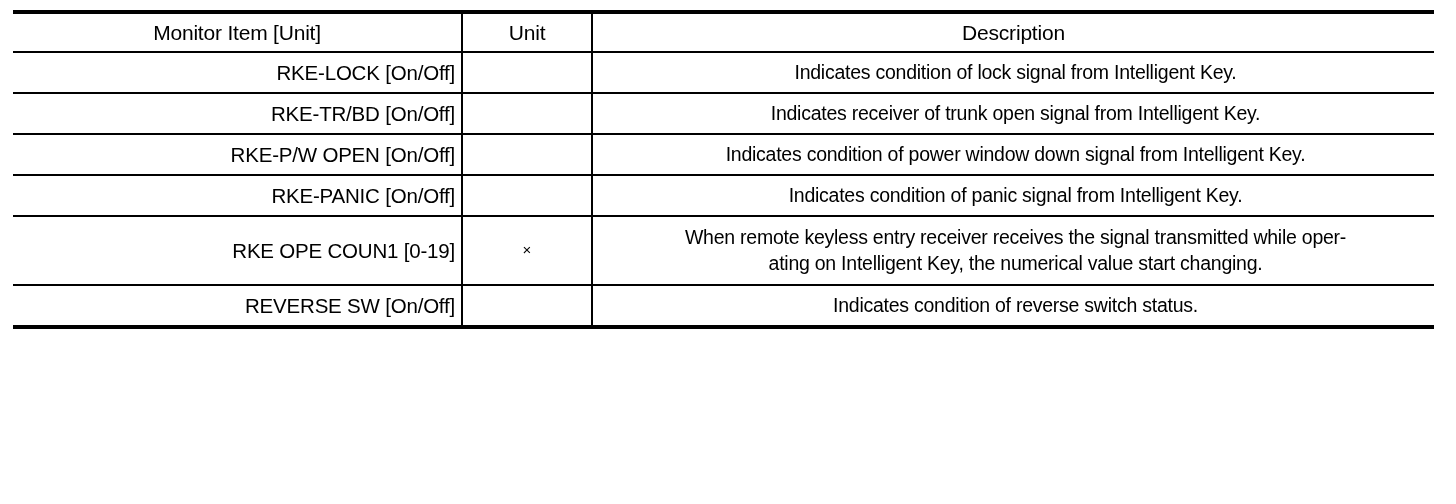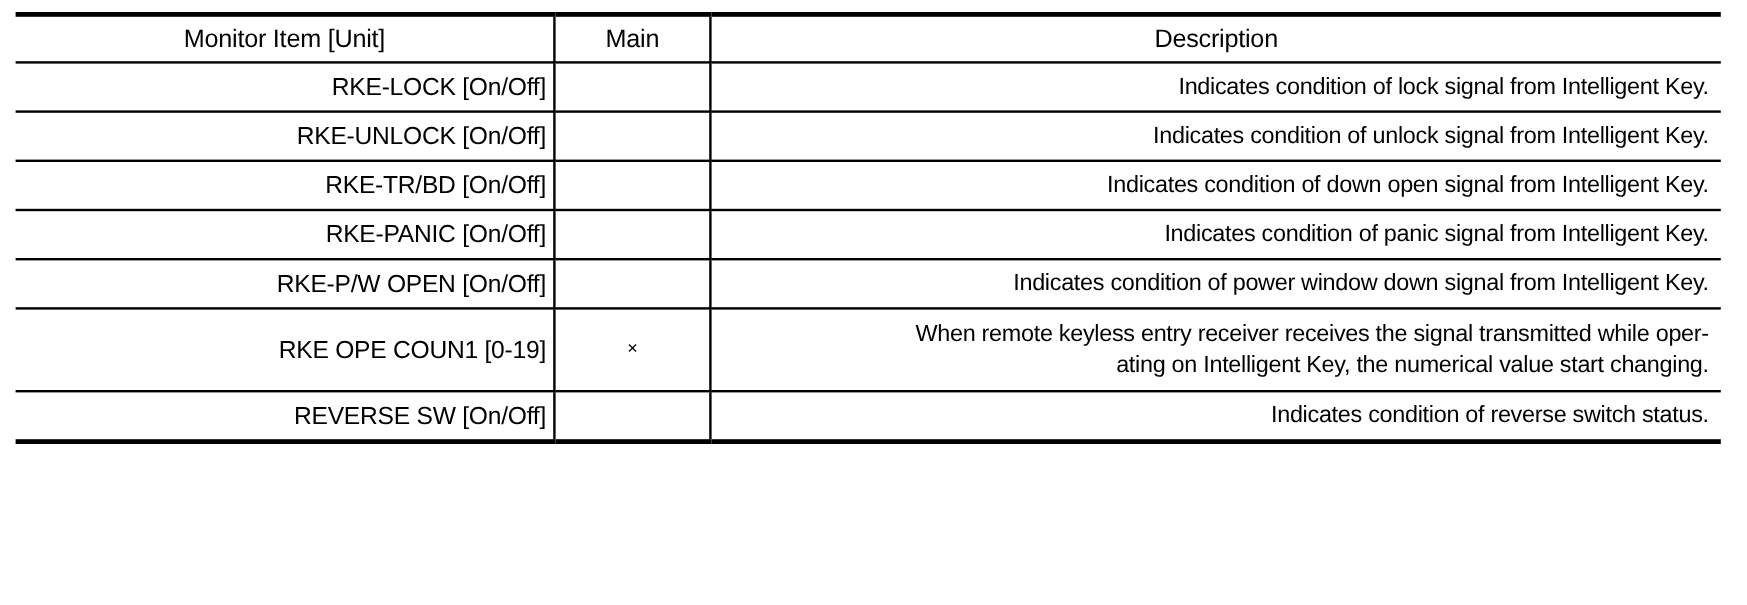--- a/index.html
+++ b/index.html
@@ -81,21 +81,21 @@
   td.cell-main {
     font-size: 15px;
     text-align: center;
     padding: 0;
     vertical-align: middle;
     line-height: 1.1;
   }
 
   td.cell-desc {
     font-size: 19.5px;
-    text-align: right;
+    text-align: center;
     padding: 0 10px 0 14px;
     line-height: 1.32;
     letter-spacing: -0.25px;
     vertical-align: middle;
   }
 
   tr.data-row.single-line td { height: 39px; }
   tr.data-row.double-line td { height: 67px; }
 
   td.cell-desc .desc-text { display: block; }
@@ -113,73 +113,64 @@
 
   <table class="monitor-table">
     <colgroup>
       <col class="col-item">
       <col class="col-main">
       <col class="col-desc">
     </colgroup>
     <thead>
       <tr class="header-row">
         <th class="cell-item">Monitor Item [Unit]</th>
-        <th class="cell-main">Main</th>
+        <th class="cell-main">Unit</th>
         <th class="cell-desc">Description</th>
       </tr>
     </thead>
     <tbody>
 
       <tr class="data-row single-line">
         <td class="cell-item">RKE-LOCK [On/Off]</td>
         <td class="cell-main">
           <span class="mark-x"></span>
         </td>
         <td class="cell-desc">
           <span class="desc-text">Indicates condition of lock signal from Intelligent Key.</span>
         </td>
       </tr>
 
-      <tr class="data-row single-line">
-        <td class="cell-item">RKE-UNLOCK [On/Off]</td>
-        <td class="cell-main">
-          <span class="mark-x"></span>
-        </td>
-        <td class="cell-desc">
-          <span class="desc-text">Indicates condition of unlock signal from Intelligent Key.</span>
-        </td>
-      </tr>
 
       <tr class="data-row single-line">
         <td class="cell-item">RKE-TR/BD [On/Off]</td>
         <td class="cell-main">
           <span class="mark-x"></span>
         </td>
         <td class="cell-desc">
-          <span class="desc-text">Indicates condition of down open signal from Intelligent Key.</span>
+          <span class="desc-text">Indicates receiver of trunk open signal from Intelligent Key.</span>
+        </td>
+      </tr>
+
+      <tr class="data-row single-line">
+        <td class="cell-item">RKE-P/W OPEN [On/Off]</td>
+        <td class="cell-main">
+          <span class="mark-x"></span>
+        </td>
+        <td class="cell-desc">
+          <span class="desc-text">Indicates condition of power window down signal from Intelligent Key.</span>
         </td>
       </tr>
 
       <tr class="data-row single-line">
         <td class="cell-item">RKE-PANIC [On/Off]</td>
         <td class="cell-main">
           <span class="mark-x"></span>
         </td>
         <td class="cell-desc">
           <span class="desc-text">Indicates condition of panic signal from Intelligent Key.</span>
-        </td>
-      </tr>
-
-      <tr class="data-row single-line">
-        <td class="cell-item">RKE-P/W OPEN [On/Off]</td>
-        <td class="cell-main">
-          <span class="mark-x"></span>
-        </td>
-        <td class="cell-desc">
-          <span class="desc-text">Indicates condition of power window down signal from Intelligent Key.</span>
         </td>
       </tr>
 
 
       <tr class="data-row double-line">
         <td class="cell-item">RKE OPE COUN1 [0-19]</td>
         <td class="cell-main">
           <span class="mark-x">×</span>
         </td>
         <td class="cell-desc">

